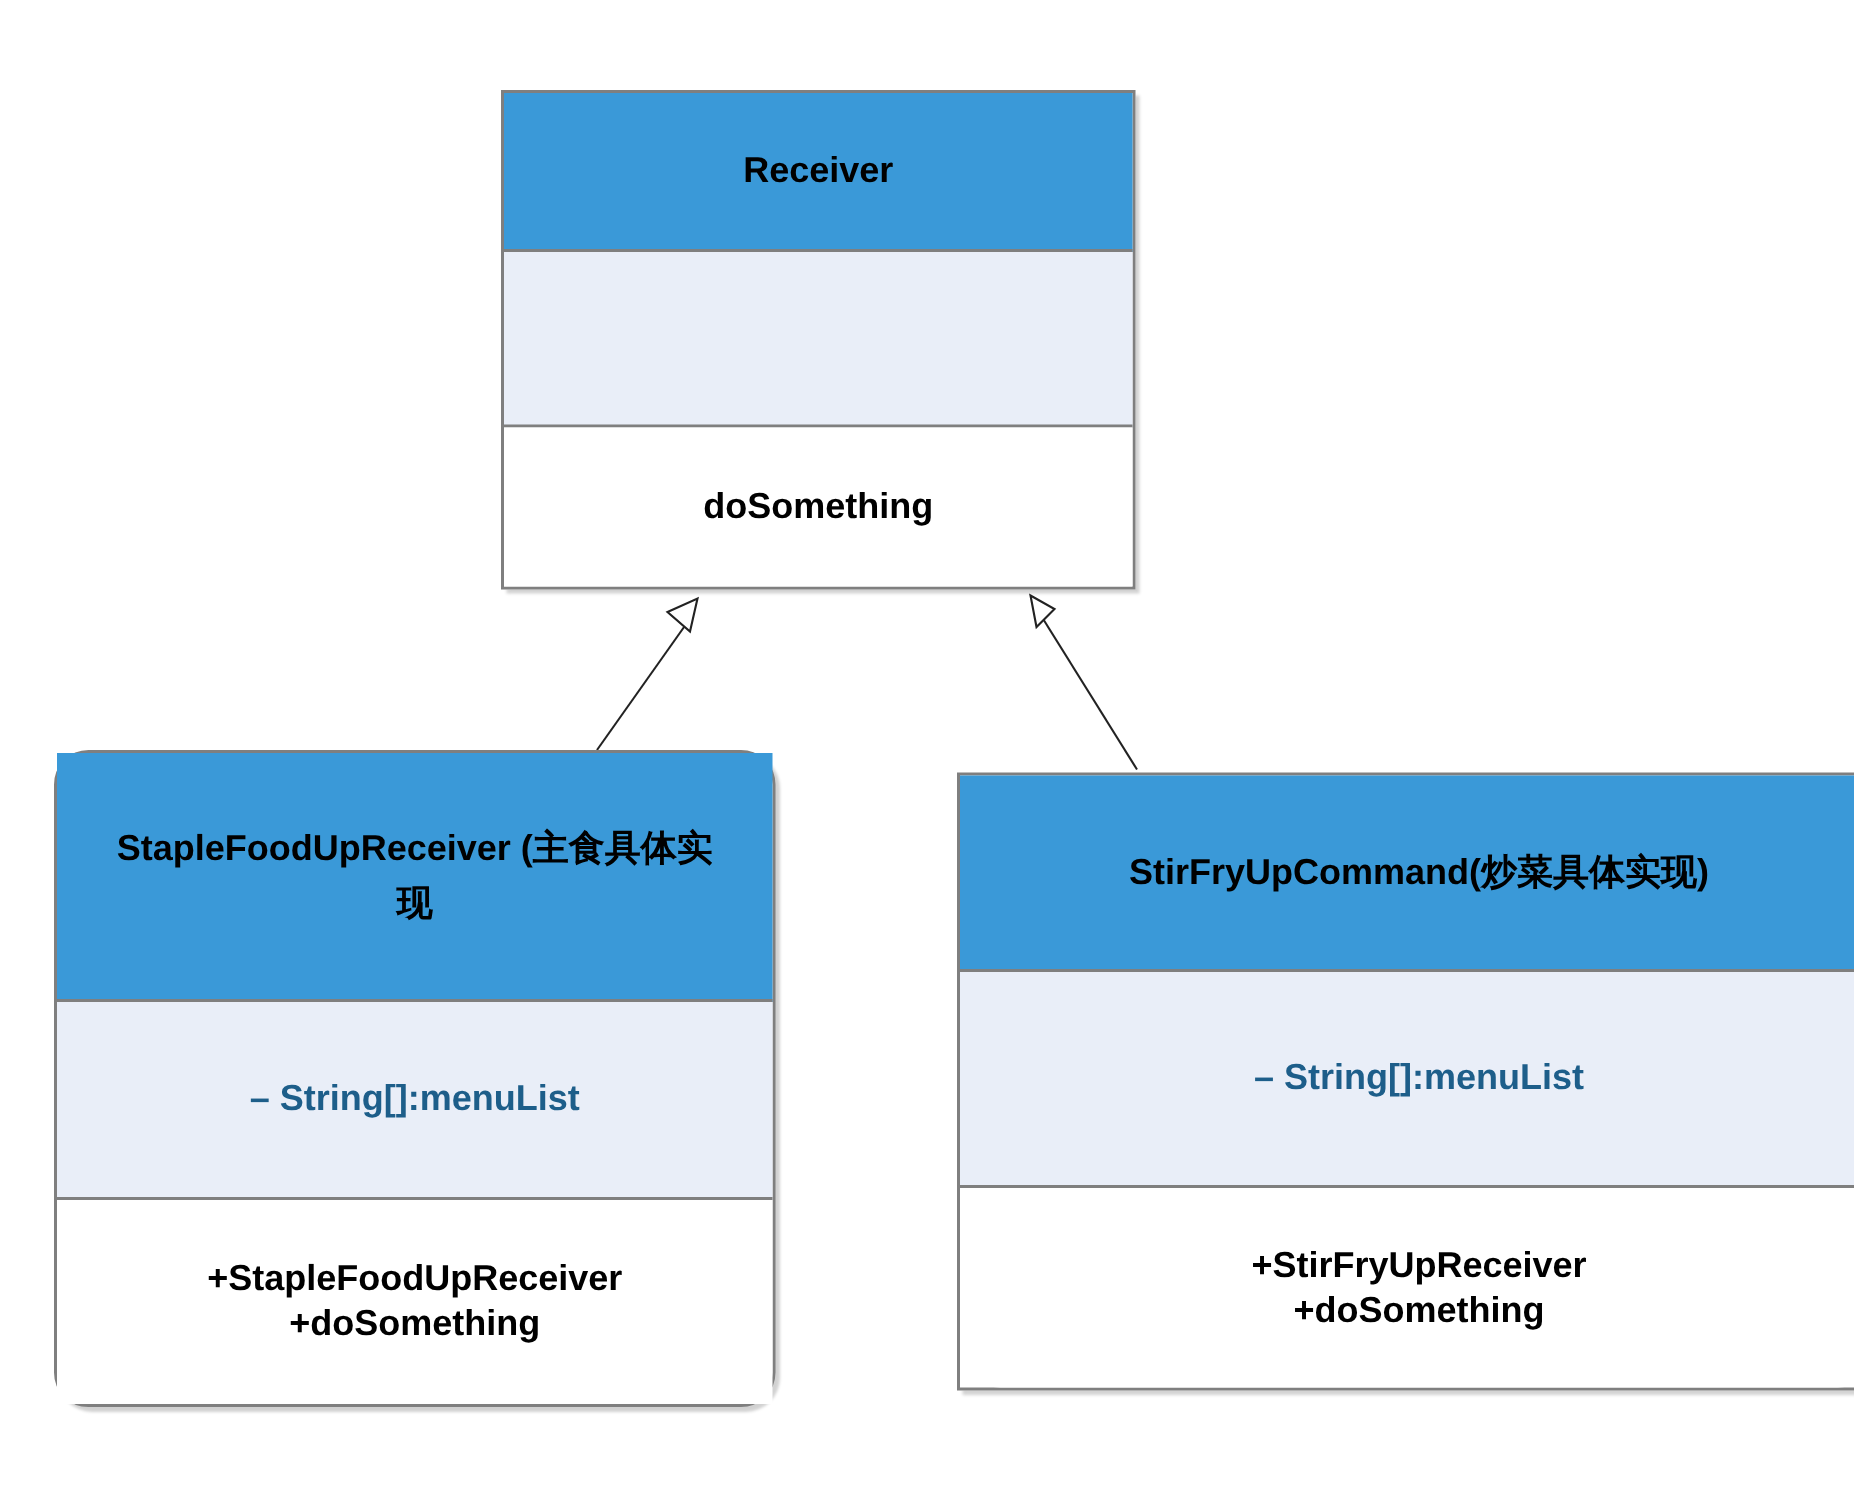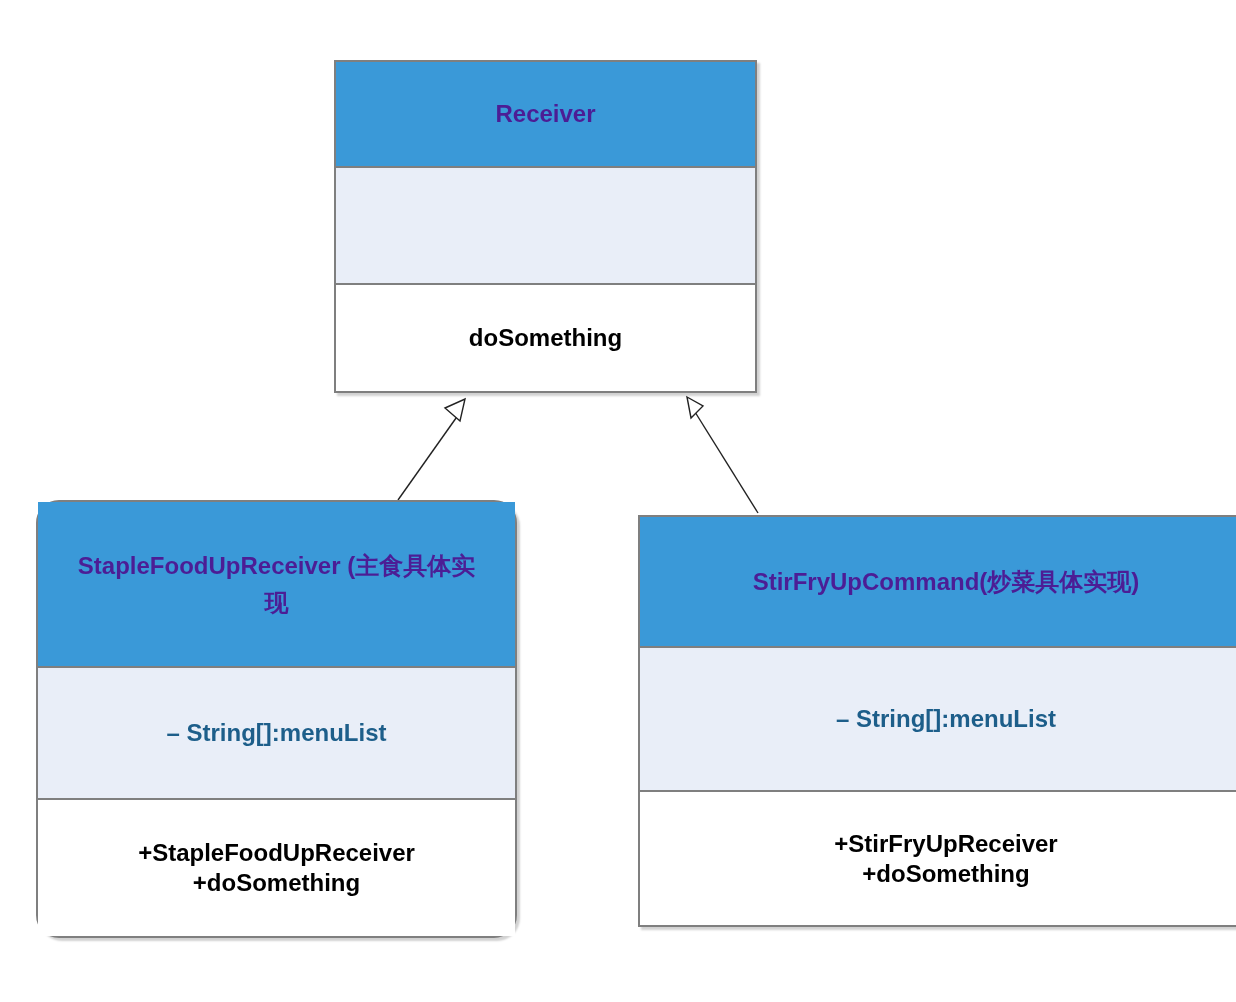--- a/index.html
+++ b/index.html
@@ -31,21 +31,21 @@
   .sec {
     display: flex;
     align-items: center;
     justify-content: center;
     text-align: center;
     font-size: 24px;
     flex: 0 0 auto;
   }
   .sec.header {
     background: #3a99d8;
-    color: #4c1d95;
+    color: #000000;
     border-bottom: 2px solid #7f7f7f;
     line-height: 1.55;
     padding: 0 30px;
   }
   .sec.attrs {
     background: #e9eef8;
     color: #1d5e8a;
     border-bottom: 2px solid #7f7f7f;
   }
   .sec.methods {

